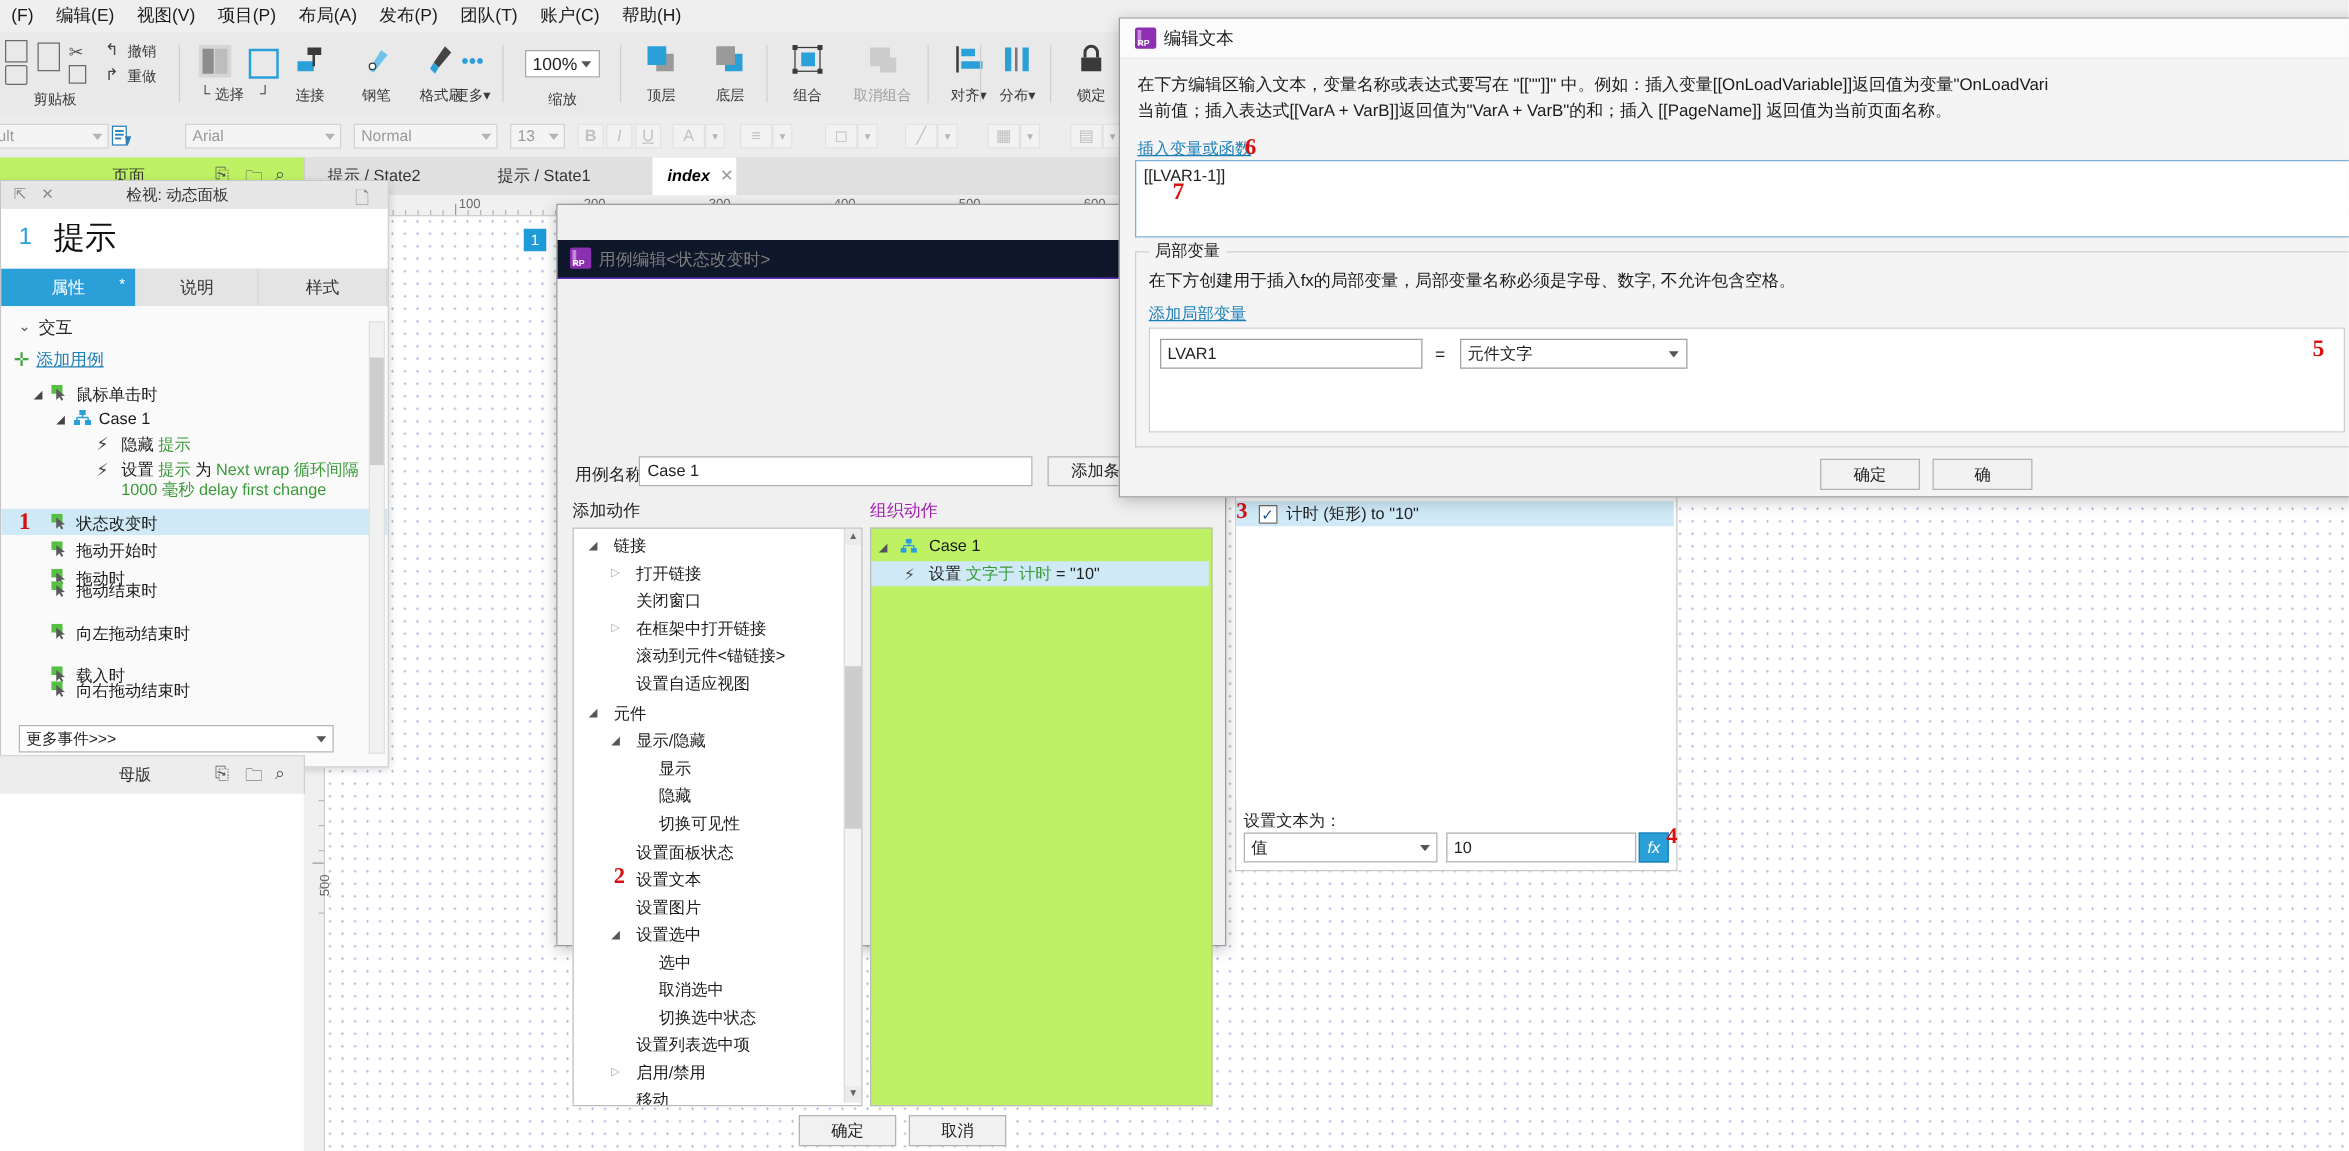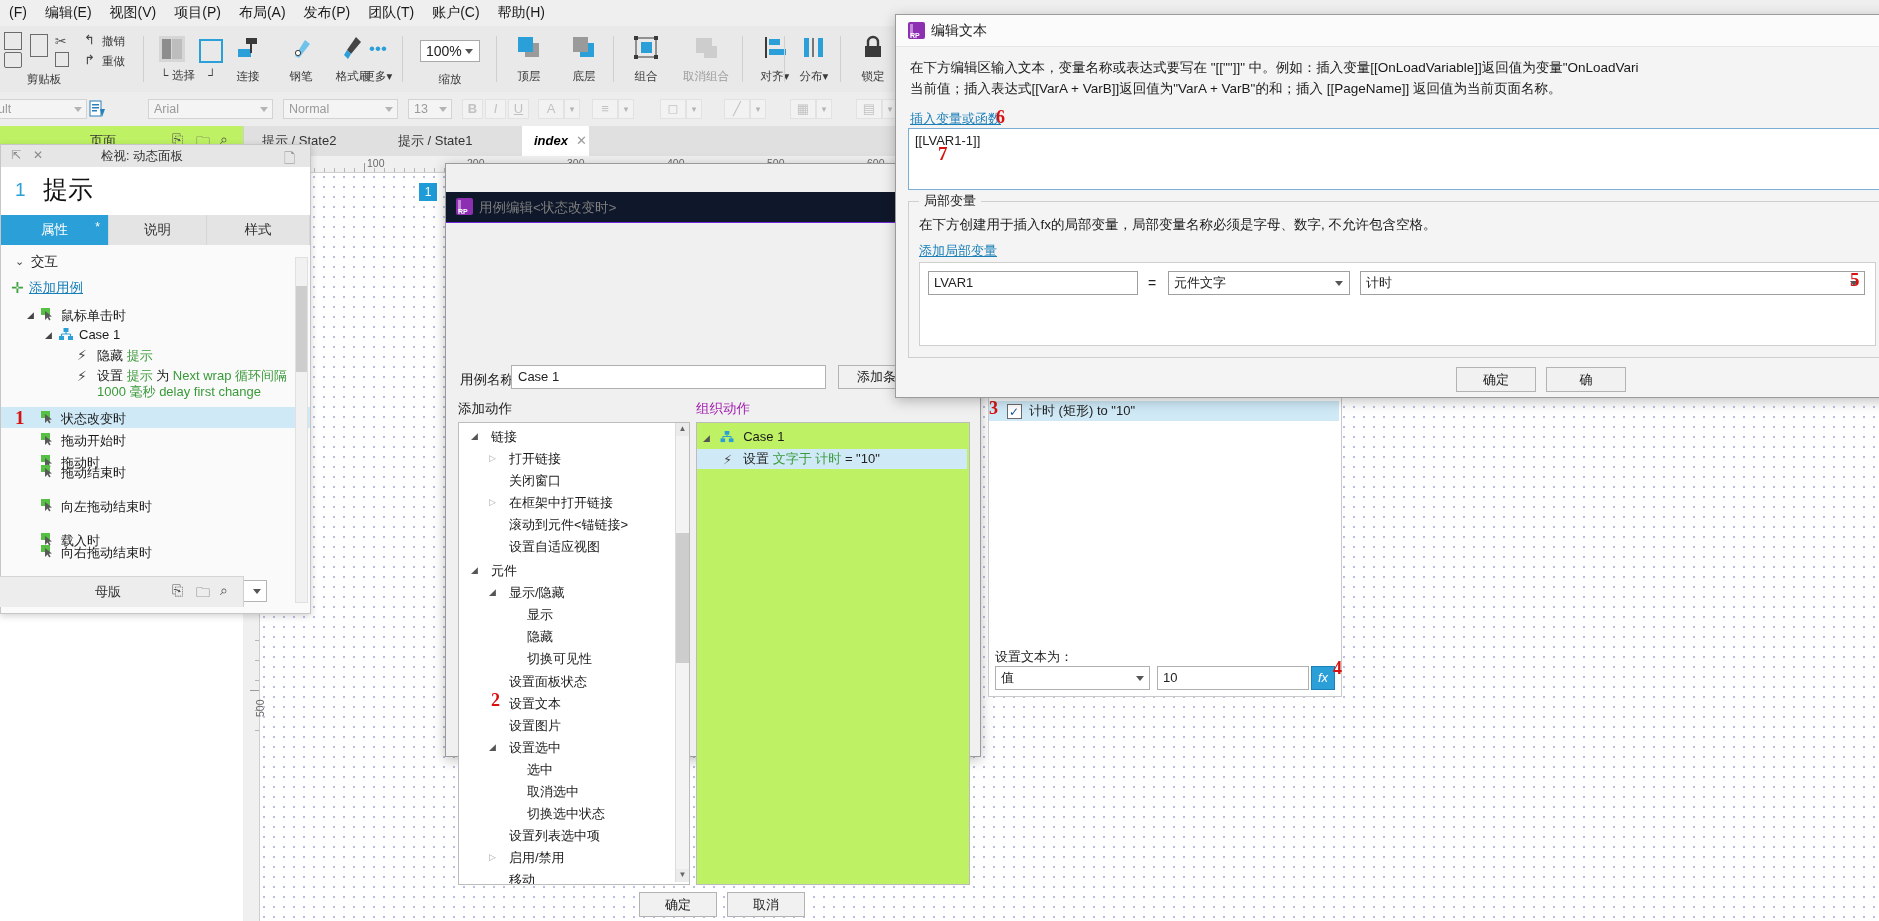--- a/index.html
+++ b/index.html
@@ -93,21 +93,21 @@
   .redn{position:absolute;color:#d8100f;font-weight:bold;font-family:"Liberation Serif",serif;}
   .grn{color:#3a9a3a;}
   #moreEvents{position:absolute;left:14px;top:335px;width:252px;height:22px;background:#fff;border:1px solid #b5b5b5;
               font-size:12.5px;line-height:20px;padding-left:5px;box-sizing:border-box;}
   #moreEvents .dd{position:absolute;right:5px;top:8px;width:0;height:0;border-left:4px solid transparent;
                   border-right:4px solid transparent;border-top:5px solid #555;}
   #inspScroll{position:absolute;right:2px;top:112px;width:11px;height:344px;background:#f1f1f1;border:1px solid #e0e0e0;}
   #inspScroll .thumb{position:absolute;left:0;top:28px;width:11px;height:86px;background:#cdcdcd;}
 
   
-  #masters{left:0;top:576px;width:243px;height:30px;background:#ededed;border-top:1px solid #d6d6d6;
+  #masters{left:0;top:604px;width:243px;height:30px;background:#ededed;border-top:1px solid #d6d6d6;
            border-right:1px solid #cfcfcf;}
   #masters .ttl{position:absolute;left:95px;top:6px;font-size:13px;color:#333;}
   #masters .ic{position:absolute;top:5px;font-size:14px;color:#555;}
 
   
   #caseDlg{left:445px;top:163px;width:534px;height:592px;background:#f0f0f0;border:1px solid #9b9b9b;
            box-shadow:0 3px 12px rgba(0,0,0,.25);}
   #caseDlgTitle{position:absolute;left:0;top:0;width:534px;height:30px;background:#0f172a;border-bottom:1px solid #6d28d9;margin-top:28px;}
   .rpicon{position:absolute;width:17px;height:17px;background:#8c2fb0;border-radius:2px;}
   .rpicon:after{content:"RP";position:absolute;left:2px;bottom:0px;font-size:7px;color:#fff;font-weight:bold;}
@@ -775,23 +775,19 @@
     <span id="lvLegend">局部变量</span>
     <span id="lvHelp">在下方创建用于插入fx的局部变量，局部变量名称必须是字母、数字, 不允许包含空格。</span>
     <span id="addLocalVar">添加局部变量</span>
     <div id="lvBox">
       <div id="lvName">LVAR1</div>
       <span id="lvEq">=</span>
       <div id="lvType">
         <span>元件文字</span>
         <span class="dd"></span>
       </div>
-      <div id="lvTarget">
-        <span>计时</span>
-        <span class="dd"></span>
-      </div>
       <span class="redn" style="left:930px;top:6px;font-size:19px;">5</span>
     </div>
   </div>
 
   <div id="editOk">确定</div>
   <div id="editCancel">确</div>
 </div>
 
 </body></html>

